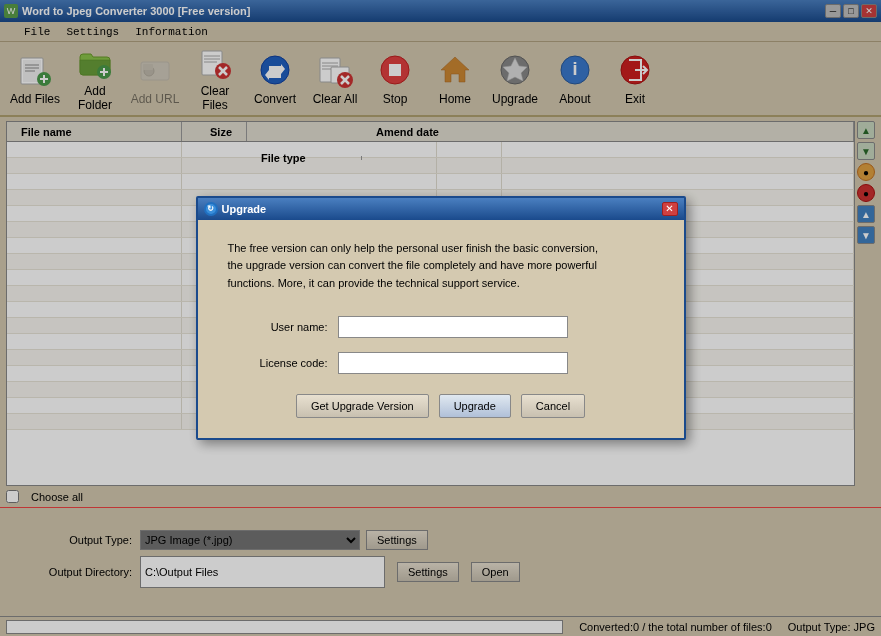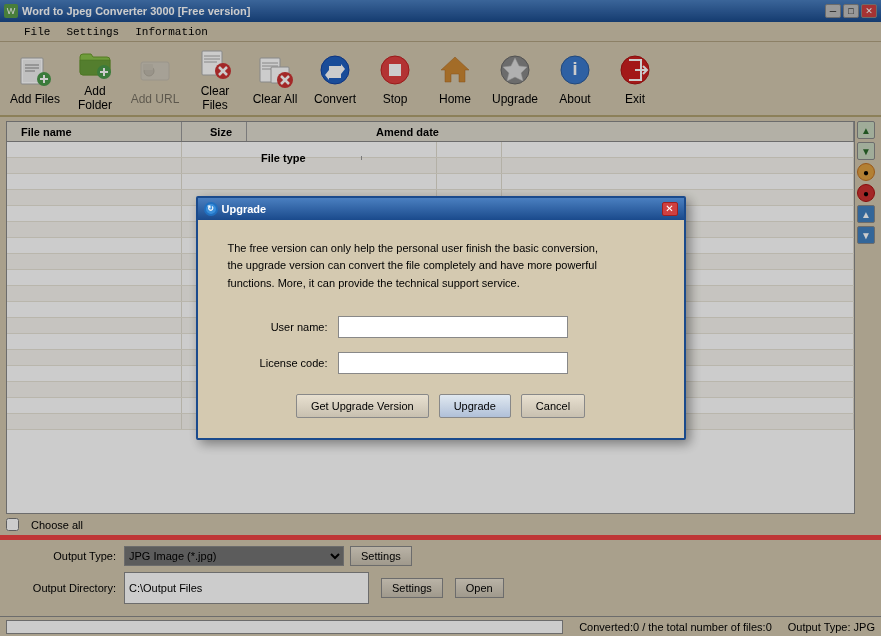--- a/index.html
+++ b/index.html
@@ -187,22 +187,22 @@
     .choose-all-row {
       display: flex;
       align-items: center;
       padding: 4px 6px;
       gap: 12px;
     }
 
     
     .bottom-section {
       background: #d4c9b0;
-      padding: 6px;
-      border-top: 5px solid #ef4444;
+      padding: 22px;
+      border-top: 1px solid #ef4444;
     }
     .output-row {
       display: flex;
       align-items: center;
       margin-bottom: 6px;
       gap: 8px;
     }
     .output-label {
       width: 110px;
       text-align: right;
@@ -447,42 +447,42 @@
           <line x1="22" y1="22" x2="30" y2="30" stroke="white" stroke-width="2.5"></line>
           <line x1="30" y1="22" x2="22" y2="30" stroke="white" stroke-width="2.5"></line>
         </svg>
       </div>
       <span class="btn-label">Clear Files</span>
     </div>
 
     <div class="tool-btn">
       <div class="icon-area">
         <svg width="36" height="36" viewBox="0 0 36 36">
+          <circle cx="18" cy="18" r="14" fill="#2060c0" stroke="#1040a0" stroke-width="1"></circle>
+          <path d="M12 14 L24 14 L24 12 L28 17 L24 22 L24 20 L12 20 Z" fill="white"></path>
+          <path d="M24 24 L12 24 L12 26 L8 21 L12 16 L12 18 L24 18 Z" fill="white" transform="translate(0, 2)"></path>
+        </svg>
+      </div>
+      <span class="btn-label">Convert</span>
+    </div>
+
+    <div class="tool-btn">
+      <div class="icon-area">
+        <svg width="36" height="36" viewBox="0 0 36 36">
           <rect x="3" y="6" width="20" height="24" rx="1" fill="white" stroke="#aaa" stroke-width="1"></rect>
           <line x1="5" y1="11" x2="21" y2="11" stroke="#aaa" stroke-width="1"></line>
           <line x1="5" y1="14" x2="21" y2="14" stroke="#aaa" stroke-width="1"></line>
           <line x1="5" y1="17" x2="18" y2="17" stroke="#aaa" stroke-width="1"></line>
           <rect x="14" y="15" width="18" height="16" rx="1" fill="white" stroke="#aaa" stroke-width="1"></rect>
           <circle cx="28" cy="28" r="8" fill="#cc3333"></circle>
           <line x1="24" y1="24" x2="32" y2="32" stroke="white" stroke-width="2.5"></line>
           <line x1="32" y1="24" x2="24" y2="32" stroke="white" stroke-width="2.5"></line>
         </svg>
       </div>
       <span class="btn-label">Clear All</span>
-    </div>
-
-    <div class="tool-btn">
-      <div class="icon-area">
-        <svg width="36" height="36" viewBox="0 0 36 36">
-          <circle cx="18" cy="18" r="14" fill="#2060c0" stroke="#1040a0" stroke-width="1"></circle>
-          <path d="M12 14 L24 14 L24 12 L28 17 L24 22 L24 20 L12 20 Z" fill="white"></path>
-          <path d="M24 24 L12 24 L12 26 L8 21 L12 16 L12 18 L24 18 Z" fill="white" transform="translate(0, 2)"></path>
-        </svg>
-      </div>
-      <span class="btn-label">Convert</span>
     </div>
 
     <div class="tool-btn">
       <div class="icon-area">
         <svg width="36" height="36" viewBox="0 0 36 36">
           <circle cx="18" cy="18" r="14" fill="#e04040" stroke="#c02020" stroke-width="1"></circle>
           <rect x="12" y="12" width="12" height="12" fill="white"></rect>
         </svg>
       </div>
       <span class="btn-label">Stop</span>

